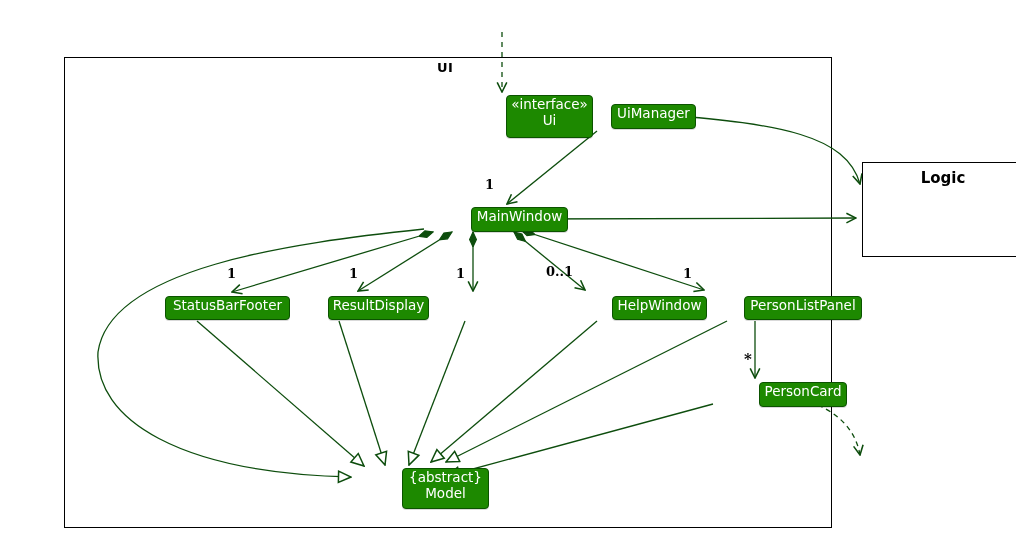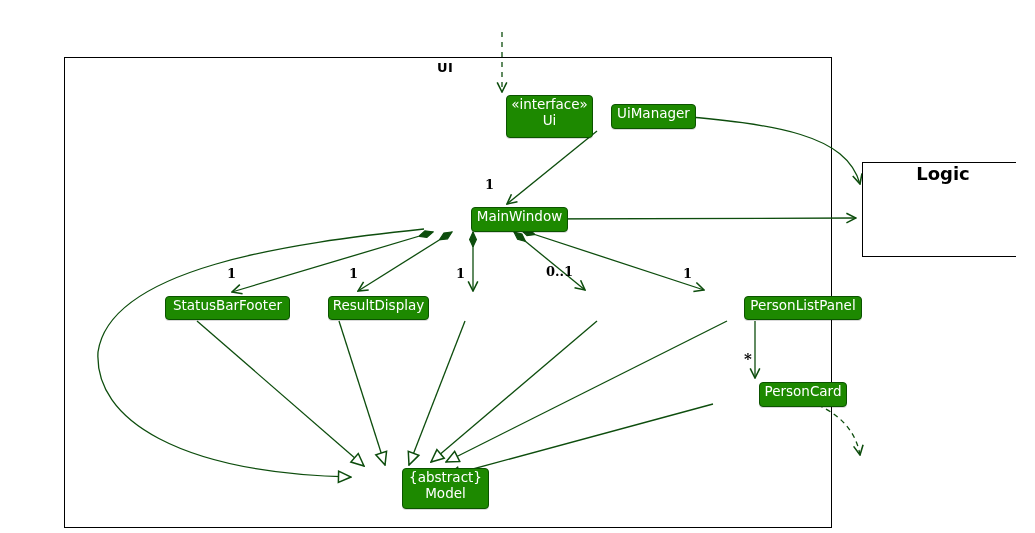--- a/index.html
+++ b/index.html
@@ -36,21 +36,21 @@
     border-radius:4px;color:var(--class-text);
     display:flex;flex-direction:column;align-items:center;
     font-size:13.5px;line-height:16px;white-space:nowrap;
     box-shadow:0 1px 0 rgba(0,0,0,.15);
     margin-left:47px;
   }
   .ext{
     position:absolute;z-index:3;box-sizing:border-box;
     background:var(--external-fill);border:1.4px solid var(--external-border);
     border-radius:0;color:#000;
-    font-weight:bold;font-size:18px;text-align:center;
+    font-weight:bold;font-size:15px;text-align:center;padding-top:6px;
   }
   .mult{
     position:absolute;z-index:4;color:var(--label-text);
     font-family:"DejaVu Serif","Liberation Serif",serif;
     font-weight:bold;font-size:13px;line-height:13px;
   }
 </style>
 </head>
 <body>
 
@@ -111,20 +111,23 @@
 
   <div class="cls" style="left:118px;top:296px;width:125px;height:24px">
     <span>StatusBarFooter</span>
   </div>
 
   <div class="cls" style="left:281px;top:296px;width:101px;height:24px">
     <span>ResultDisplay</span>
   </div>
 
 
+  <div class="cls" style="left:565px;top:296px;width:95px;height:24px">
+    <span>HelpWindow</span>
+  </div>
 
   <div class="cls" style="left:697px;top:296px;width:118px;height:24px">
     <span>PersonListPanel</span>
   </div>
 
   <div class="cls" style="left:712px;top:382px;width:88px;height:25px">
     <span>PersonCard</span>
   </div>
 
   <div class="cls" style="left:355px;top:468px;width:87px;height:41px">

